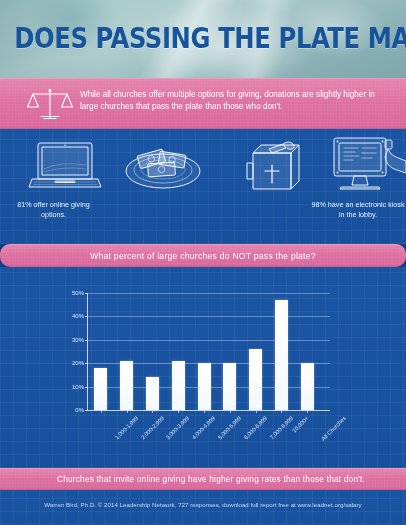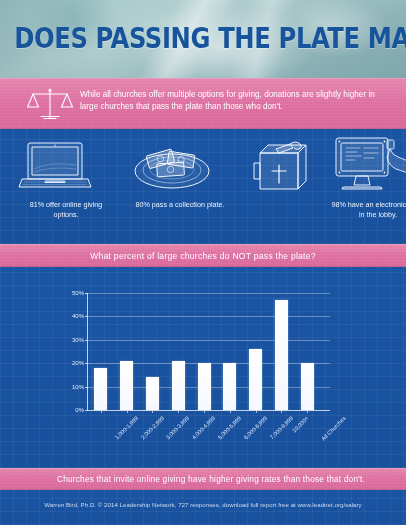--- a/index.html
+++ b/index.html
@@ -47,21 +47,21 @@
     color:#ffffff;
     box-shadow:inset 0 1px 0 rgba(255,255,255,.18), inset 0 -1px 0 rgba(0,0,0,.10);
   }
   #statement-band { top:78px; height:51px; }
   #scale-icon { position:absolute; left:26px; top:8px; width:48px; height:36px; }
   #statement-text {
     position:absolute; left:80px; top:11px; width:312px;
     font-size:8.2px; line-height:11.6px; text-align:left;
   }
   #question-band {
-    top:244px; height:23px; display:flex; align-items:center; justify-content:center;
+    top:244px; height:23px; display:flex; align-items:center; justify-content:center;border-radius:10px;
   }
   #question-text { font-size:8.6px; letter-spacing:.25px; }
   #conclusion-band {
     top:468px; height:22px; display:flex; align-items:center; justify-content:center;
   }
   #conclusion-text { font-size:8.3px; letter-spacing:.2px;margin-left:16px; }
 
   
   .blue-area {
     position:absolute; left:0; width:406px;
@@ -69,21 +69,21 @@
       repeating-linear-gradient(0deg, rgba(255,255,255,.055) 0 1px, rgba(0,0,0,0) 1px 13px),
       repeating-linear-gradient(90deg, rgba(255,255,255,.055) 0 1px, rgba(0,0,0,0) 1px 13px),
       linear-gradient(180deg,#1a55a4 0%, #18509c 100%);
   }
   #icons-area { top:129px; height:115px; }
   #chart-area { top:267px; height:201px; }
   #footer-area { top:490px; height:35px; }
 
   
   #icon-row { position:absolute; left:0; top:0; width:406px; height:115px; display:flex; }
-  .icon-cell { flex:1; position:relative; display:flex; flex-direction:column; align-items:flex-start;margin-left:18px; }
+  .icon-cell { flex:1; position:relative; display:flex; flex-direction:column; align-items:flex-end; }
   .icon-art { height:66px; display:flex; align-items:flex-end; justify-content:center; padding-bottom:2px; }
   .icon-caption {
     margin-top:5px; text-align:center; color:#e8f0fb;
     font-size:7.2px; line-height:9.6px; width:96px;
   }
 
   
   #chart { position:absolute; left:0; top:0; width:406px; height:201px; }
   #plot {
     position:absolute; left:88px; top:26px; width:232px; height:117px;
@@ -186,21 +186,20 @@
                 <rect x="36" y="12" width="26" height="13" rx="1"></rect>
                 <circle cx="49" cy="18.5" r="3.2" fill="none" stroke-width=".6"></circle>
               </g>
             <g transform="rotate(-4 38 28)">
                 <rect x="25" y="22" width="27" height="13" rx="1"></rect>
                 <circle cx="38.5" cy="28.5" r="3.2" fill="none" stroke-width=".6"></circle>
               </g>
           </g>
         </svg>
       </div>
-      <div class="icon-caption">80% pass a collection plate.</div>
     </div>
 
     <div class="icon-cell">
       <div class="icon-art">
         <svg width="66" height="58" viewBox="0 0 66 58">
           <g stroke="#eaf2ff" stroke-width="1" fill="rgba(255,255,255,.10)" stroke-linejoin="round">
             <path d="M14 18 H52 V54 H14 Z"></path>
             <path d="M14 18 L22 10 H60 L52 18 Z" fill="rgba(255,255,255,.16)"></path>
             <path d="M52 18 L60 10 V46 L52 54 Z" fill="rgba(255,255,255,.05)"></path>
             <path d="M8 28 H14 V44 H8 Z" fill="rgba(255,255,255,.05)"></path>

